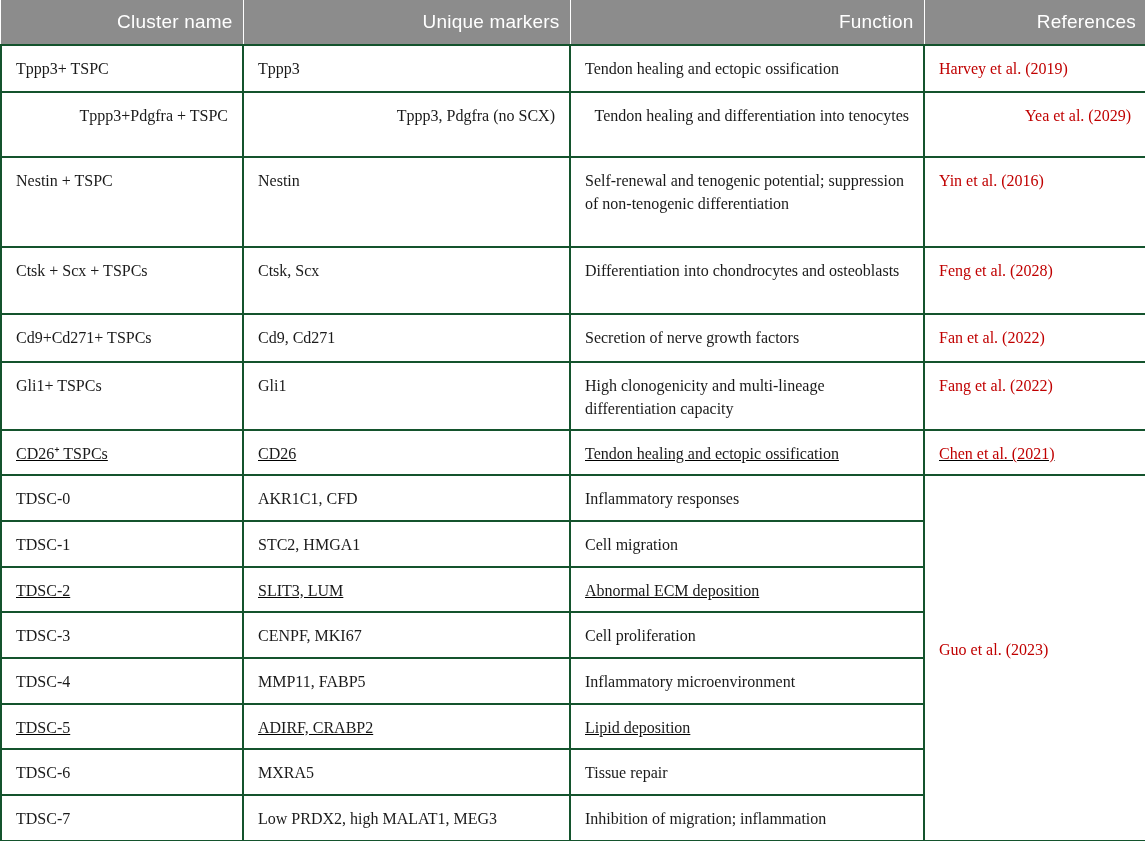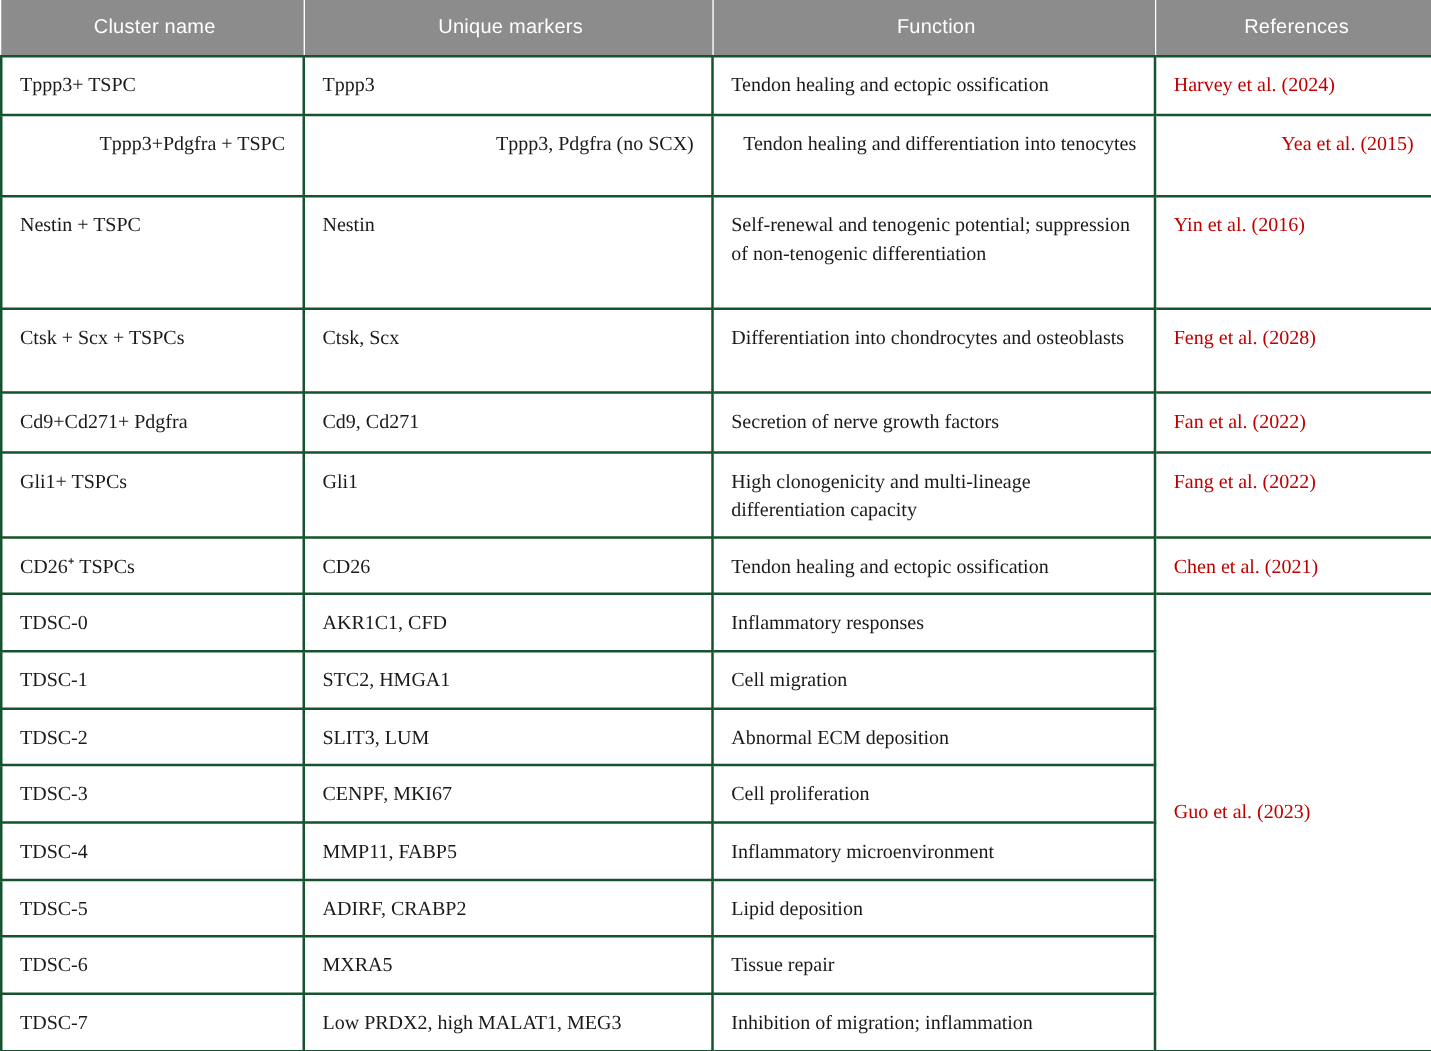--- a/index.html
+++ b/index.html
@@ -18,22 +18,22 @@
   col.c-cluster  { width: 242px; }
   col.c-markers  { width: 327px; }
   col.c-function { width: 354px; }
   col.c-refs     { width: 222px; }
 
   thead th {
     background: #8c8c8c;
     color: #ffffff;
     font-family: "Liberation Sans", sans-serif;
     font-weight: 400;
-    font-size: 16px;
-    text-align: center;
+    font-size: 19px;
+    text-align: right;
     vertical-align: middle;
     height: 45px;
     padding: 0 10px 0 14px;
     border-left: 1px solid #ffffff;
     letter-spacing: 0.2px;
   }
   thead th:first-child { border-left: none; }
 
   tbody td {
     border: 2px solid #14532d;
@@ -48,21 +48,21 @@
     vertical-align: middle;
     padding-top: 0;
     padding-bottom: 16px;
   }
   .ref-link {
     color: #c00000;
     cursor: pointer;
   }
 
   
-  tr.h45 { height: 45px; }
+  tr.h45 { height: 45px; text-decoration: underline; }
   tr.h46 { height: 46px; }
   tr.h47 { height: 47px; }
   tr.h48 { height: 48px; }
   tr.h65 { height: 65px; text-align: right; }
   tr.h67 { height: 67px; padding-left: 28px; }
   tr.h68 { height: 68px; }
   tr.h90 { height: 90px; }
 </style>
 </head>
 <body>
@@ -80,42 +80,42 @@
       <th>Unique markers</th>
       <th>Function</th>
       <th>References</th>
     </tr>
   </thead>
   <tbody>
     <tr class="h47">
       <td>Tppp3+ TSPC</td>
       <td>Tppp3</td>
       <td>Tendon healing and ectopic ossification</td>
-      <td><span class="ref-link">Harvey et al. (2024)</span></td>
+      <td><span class="ref-link">Harvey et al. (2019)</span></td>
     </tr>
     <tr class="h65">
       <td>Tppp3+Pdgfra + TSPC</td>
       <td>Tppp3, Pdgfra (no SCX)</td>
       <td>Tendon healing and differentiation into tenocytes</td>
-      <td><span class="ref-link">Yea et al. (2015)</span></td>
+      <td><span class="ref-link">Yea et al. (2029)</span></td>
     </tr>
     <tr class="h90">
       <td>Nestin + TSPC</td>
       <td>Nestin</td>
       <td>Self-renewal and tenogenic potential; suppression of non-tenogenic differentiation</td>
       <td><span class="ref-link">Yin et al. (2016)</span></td>
     </tr>
     <tr class="h67">
       <td>Ctsk + Scx + TSPCs</td>
       <td>Ctsk, Scx</td>
       <td>Differentiation into chondrocytes and osteoblasts</td>
       <td><span class="ref-link">Feng et al. (2028)</span></td>
     </tr>
     <tr class="h48">
-      <td>Cd9+Cd271+ Pdgfra</td>
+      <td>Cd9+Cd271+ TSPCs</td>
       <td>Cd9, Cd271</td>
       <td>Secretion of nerve growth factors</td>
       <td><span class="ref-link">Fan et al. (2022)</span></td>
     </tr>
     <tr class="h68">
       <td>Gli1+ TSPCs</td>
       <td>Gli1</td>
       <td>High clonogenicity and multi-lineage differentiation capacity</td>
       <td><span class="ref-link">Fang et al. (2022)</span></td>
     </tr>

